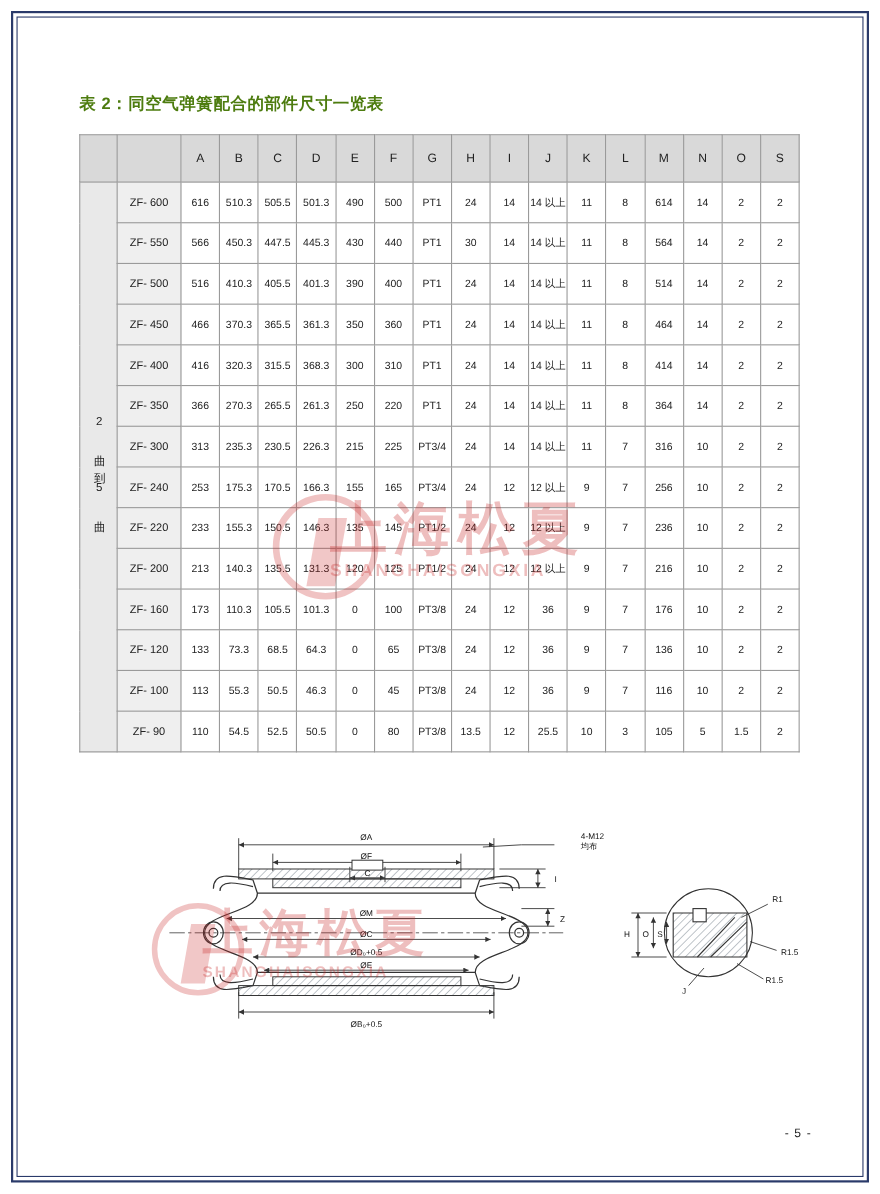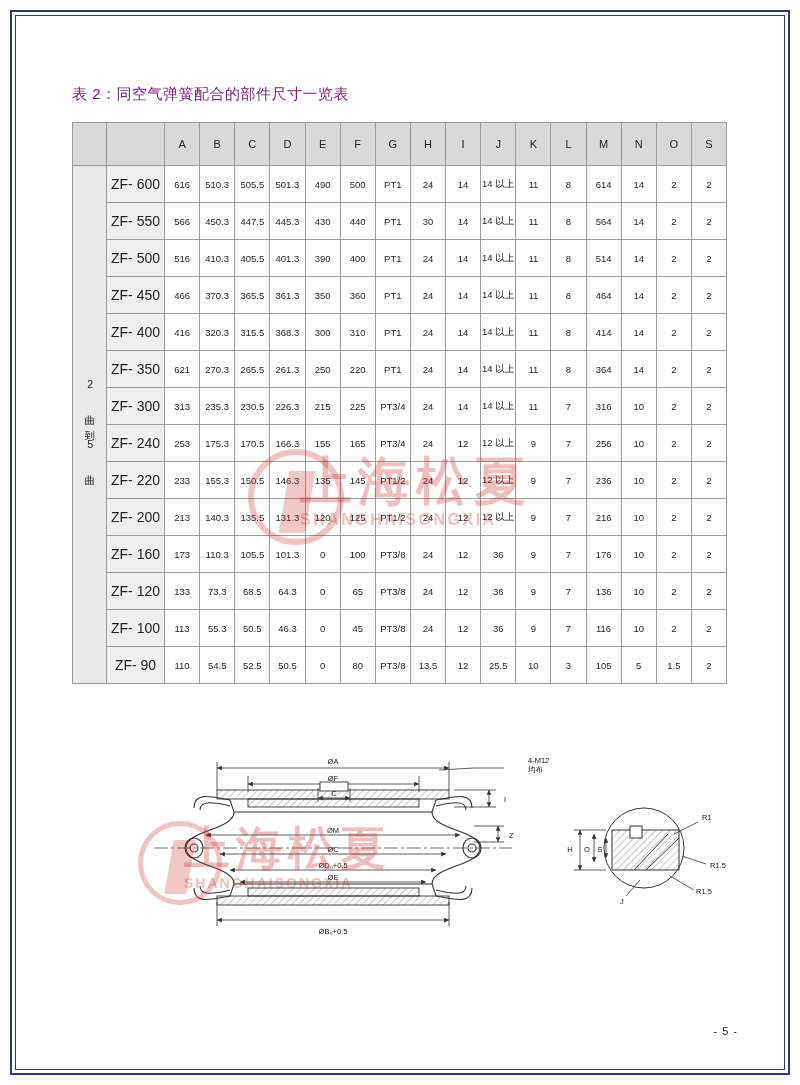--- a/index.html
+++ b/index.html
@@ -21,22 +21,22 @@
     content:"";
     position:absolute;
     left:3px;top:3px;right:3px;bottom:3px;
     border:1px solid #2a3a6a;
   }
 
   .title{
     position:absolute;
     left:72px;top:85px;
     font-size:15px;
-    font-weight:normal;
-    color:#701a75;
+    font-weight:bold;
+    color:#4d7c0f;
     letter-spacing:0.5px;
   }
 
   
   .table-wrap{
     position:absolute;
     left:72px;top:122px;
     width:655px;
   }
   table{
@@ -64,21 +64,21 @@
   .col-group{
     width:34px;
     background:#e9e9e9;
   }
   .col-model{
     width:58px;
     background:#efefef;
   }
   tbody td.model{
     background:#efefef;
-    font-size:14px;
+    font-size:10px;
   }
   tbody td.group{
     background:#e9e9e9;
     font-size:10.5px;
     line-height:1.25;
     letter-spacing:1px;
   }
   .vert{
     writing-mode:vertical-rl;
     text-orientation:upright;
@@ -286,21 +286,21 @@
         <td>14 以上</td>
         <td>11</td>
         <td>8</td>
         <td>414</td>
         <td>14</td>
         <td>2</td>
         <td>2</td>
       </tr>
       <tr>
         <td class="model">ZF- 350</td>
-        <td>621</td>
+        <td>366</td>
         <td>270.3</td>
         <td>265.5</td>
         <td>261.3</td>
         <td>250</td>
         <td>220</td>
         <td>PT1</td>
         <td>24</td>
         <td>14</td>
         <td>14 以上</td>
         <td>11</td>

